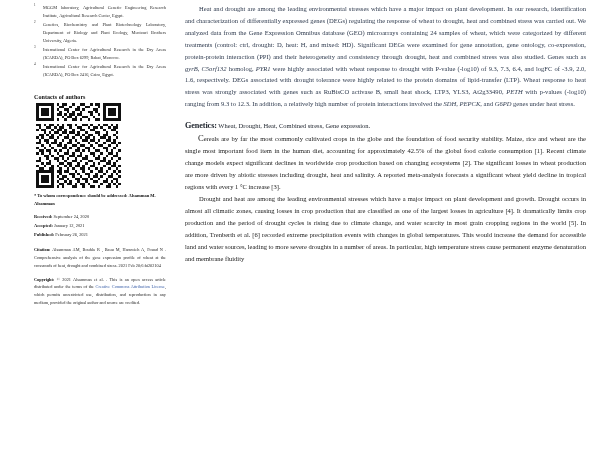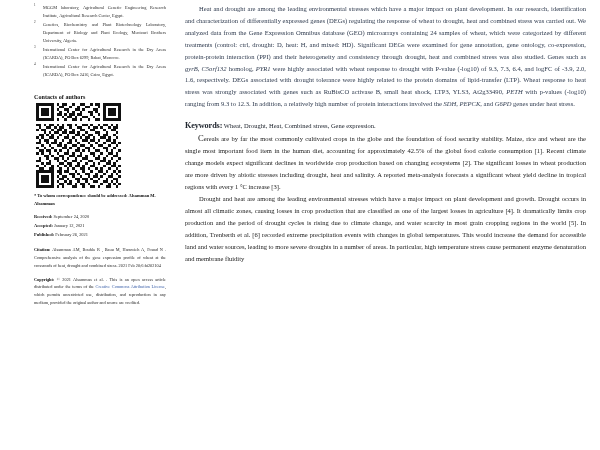--- a/index.html
+++ b/index.html
@@ -499,20 +499,20 @@
     <div class="block">
       <span class="lbl">Copyright:</span>
       <span>© 2021 Alsamman et al. . This is an open access article distributed under the terms of the </span><span class="link">Creative Commons Attribution License</span><span>, which permits unrestricted use, distribution, and reproduction in any medium, provided the original author and source are credited.</span>
     </div>
   </div>
 
   <div class="main">
 
     <p class="abstract"><span>Heat and drought are among the leading environmental stresses which have a major impact on plant development. In our research, identification and characterization of differentially expressed genes (DEGs) regulating the response of wheat to drought, heat and combined stress was carried out. We analyzed data from the Gene Expression Omnibus database (GEO) microarrays containing 24 samples of wheat, which were categorized by different treatments (control: ctrl, drought: D, heat: H, and mixed: HD). Significant DEGs were examined for gene annotation, gene ontology, co-expression, protein-protein interaction (PPI) and their heterogeneity and consistency through drought, heat and combined stress was also studied. Genes such as </span><i>gyrB</i><span>, </span><i>C5orf132</i><span> homolog, </span><i>PYR1</i><span> were highly associated with wheat response to drought with P-value (-log10) of 9.3, 7.3, 6.4, and logFC of -3.9, 2.0, 1.6, respectively. DEGs associated with drought tolerance were highly related to the protein domains of lipid-transfer (LTP). Wheat response to heat stress was strongly associated with genes such as RuBisCO activase B, small heat shock, LTP3, YLS3, At2g33490, </span><i>PETH</i><span> with p-values (-log10) ranging from 9.3 to 12.3. In addition, a relatively high number of protein interactions involved the </span><i>SDH</i><span>, </span><i>PEPCK</i><span>, and </span><i>G6PD</i><span> genes under heat stress.</span></p>
 
-    <p class="keywords"><span class="kw-label">Keywords:</span> <span>Wheat, Drought, Heat, Combined stress, Gene expression.</span></p>
+    <p class="keywords"><span class="kw-label">Genetics:</span> <span>Wheat, Drought, Heat, Combined stress, Gene expression.</span></p>
 
     <p class="body-para first"><span class="dropcap">C</span><span>ereals are by far the most commonly cultivated crops in the globe and the foundation of food security stability. Maize, rice and wheat are the single most important food item in the human diet, accounting for approximately 42.5% of the global food calorie consumption [1]. Recent climate change models expect significant declines in worldwide crop production based on changing ecosystems [2]. The significant losses in wheat production are more driven by abiotic stresses including drought, heat and salinity. A reported meta-analysis forecasts a significant wheat yield decline in tropical regions with every 1 °C increase [3].</span></p>
 
     <p class="body-para">Drought and heat are among the leading environmental stresses which have a major impact on plant development and growth. Drought occurs in almost all climatic zones, causing losses in crop production that are classified as one of the largest losses in agriculture [4]. It dramatically limits crop production and the period of drought cycles is rising due to climate change, and water scarcity in most grain cropping regions in the world [5]. In addition, Trenberth et al. [6] recorded extreme precipitation events with changes in global temperatures. This would increase the demand for accessible land and water sources, leading to more severe droughts in a number of areas. In particular, high temperature stress cause permanent enzyme denaturation and membrane fluidity</p>
   </div>
 
 </div>
 
 </body></html>

